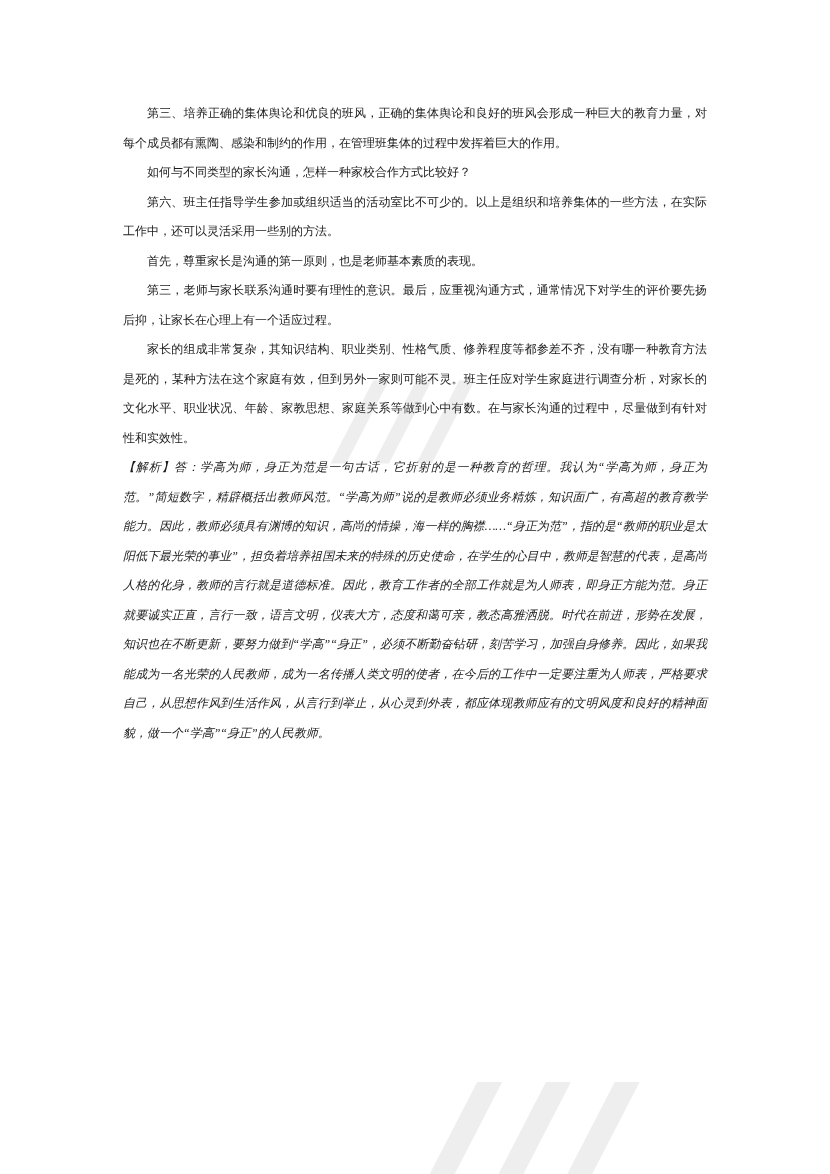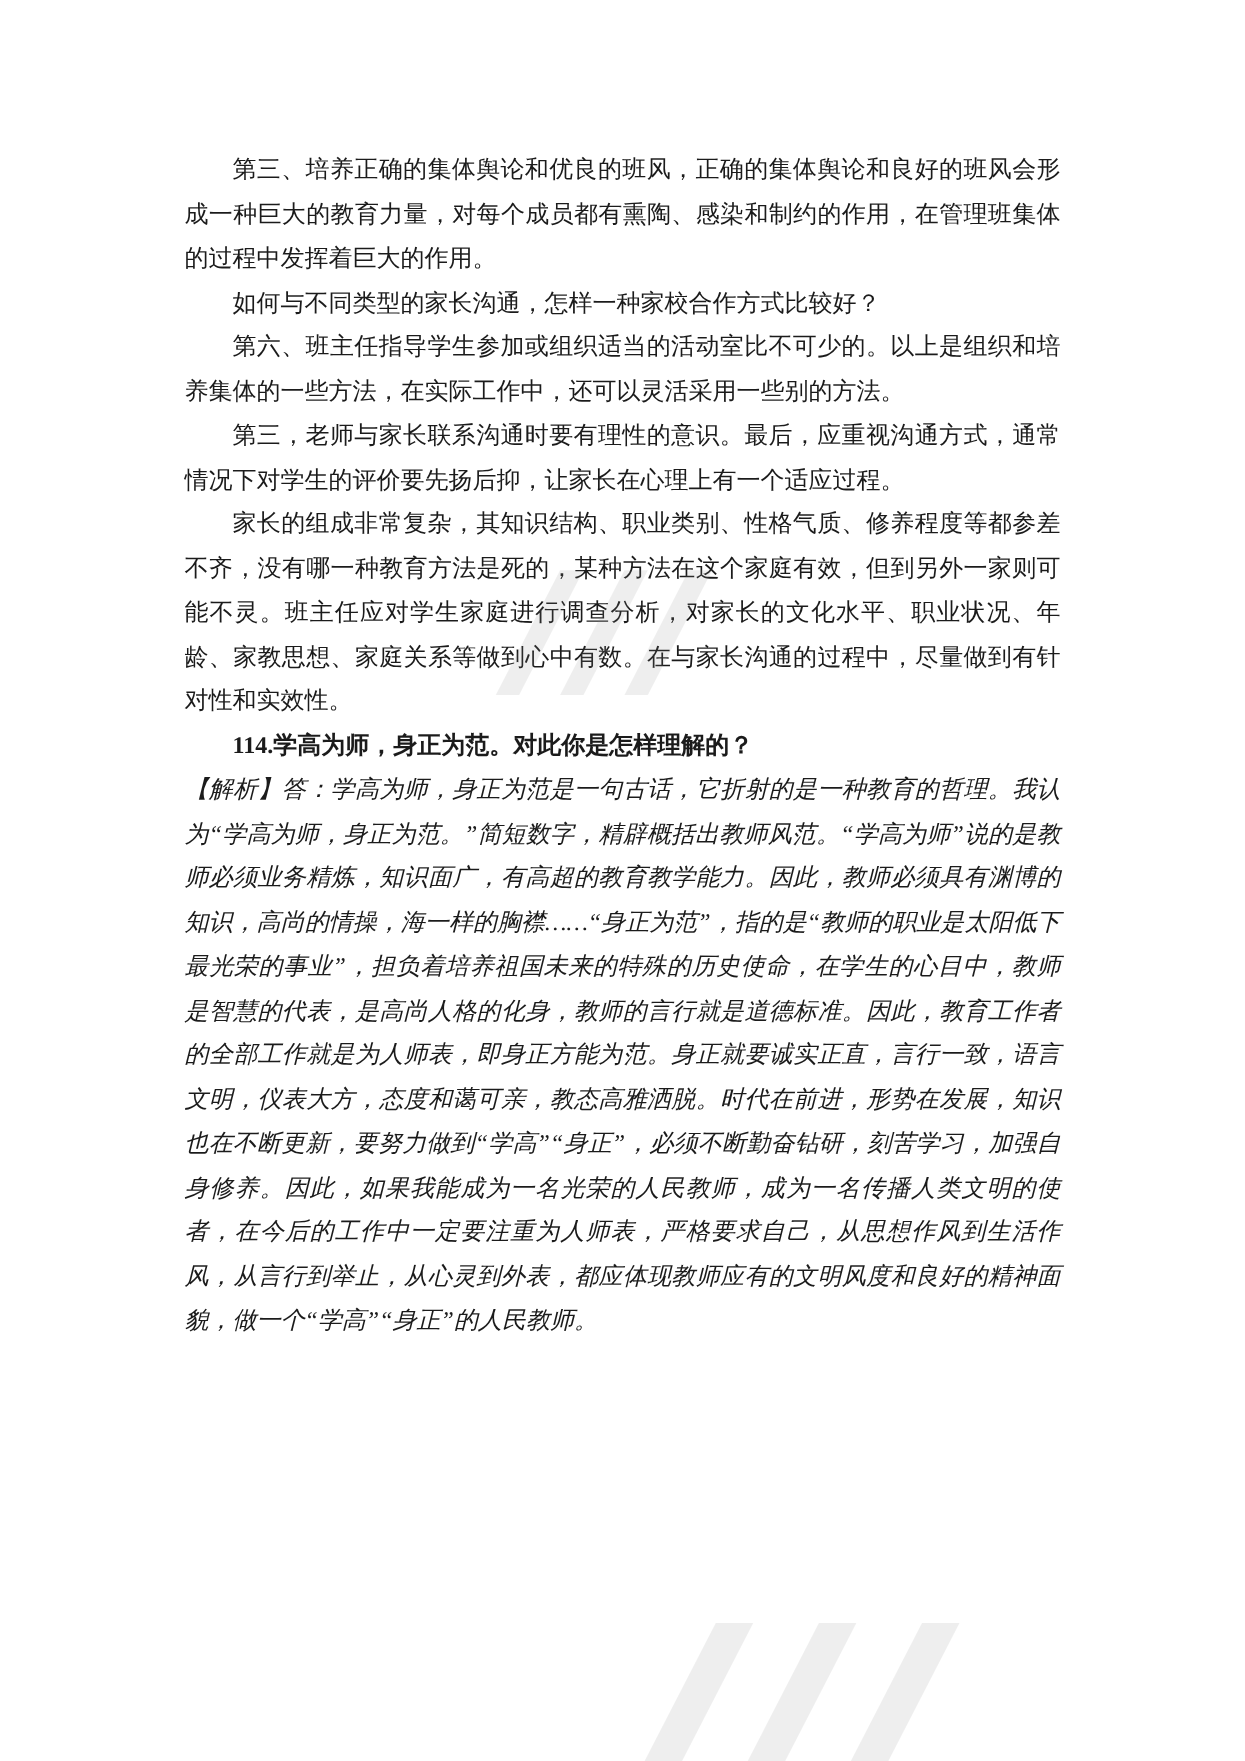--- a/index.html
+++ b/index.html
@@ -14,21 +14,21 @@
   }
   .content {
     position: absolute;
     left: 123px;
     top: 99px;
     width: 584px;
     color: #1b1b1b;
   }
   .para {
     margin: 0;
-    font-size: 16px;
+    font-size: 12px;
     line-height: 29.5px;
     text-align: justify;
     text-indent: 2em;
     word-break: break-all;
   }
   .para.bold { font-weight: bold; }
   .para.no-indent { text-indent: 0; font-style: italic; }
   .watermark {
     position: absolute;
     opacity: 0.14;
@@ -40,23 +40,23 @@
 </style>
 </head>
 <body>
 
 <div class="page">
 
   <div class="content">
       <p class="para">第三、培养正确的集体舆论和优良的班风，正确的集体舆论和良好的班风会形成一种巨大的教育力量，对每个成员都有熏陶、感染和制约的作用，在管理班集体的过程中发挥着巨大的作用。</p>
       <p class="para">如何与不同类型的家长沟通，怎样一种家校合作方式比较好？</p>
       <p class="para">第六、班主任指导学生参加或组织适当的活动室比不可少的。以上是组织和培养集体的一些方法，在实际工作中，还可以灵活采用一些别的方法。</p>
+      <p class="para">首先，尊重家长是沟通的第一原则，也是老师基本素质的表现。</p>
       <p class="para">第三，老师与家长联系沟通时要有理性的意识。最后，应重视沟通方式，通常情况下对学生的评价要先扬后抑，让家长在心理上有一个适应过程。</p>
       <p class="para">家长的组成非常复杂，其知识结构、职业类别、性格气质、修养程度等都参差不齐，没有哪一种教育方法是死的，某种方法在这个家庭有效，但到另外一家则可能不灵。班主任应对学生家庭进行调查分析，对家长的文化水平、职业状况、年龄、家教思想、家庭关系等做到心中有数。在与家长沟通的过程中，尽量做到有针对性和实效性。</p>
-      <p class="para bold">114.学高为师，身正为范。对此你是怎样理解的？</p>
       <p class="para no-indent">【解析】答：学高为师，身正为范是一句古话，它折射的是一种教育的哲理。我认为“学高为师，身正为范。”简短数字，精辟概括出教师风范。“学高为师”说的是教师必须业务精炼，知识面广，有高超的教育教学能力。因此，教师必须具有渊博的知识，高尚的情操，海一样的胸襟……“身正为范”，指的是“教师的职业是太阳低下最光荣的事业”，担负着培养祖国未来的特殊的历史使命，在学生的心目中，教师是智慧的代表，是高尚人格的化身，教师的言行就是道德标准。因此，教育工作者的全部工作就是为人师表，即身正方能为范。身正就要诚实正直，言行一致，语言文明，仪表大方，态度和蔼可亲，教态高雅洒脱。时代在前进，形势在发展，知识也在不断更新，要努力做到“学高”“身正”，必须不断勤奋钻研，刻苦学习，加强自身修养。因此，如果我能成为一名光荣的人民教师，成为一名传播人类文明的使者，在今后的工作中一定要注重为人师表，严格要求自己，从思想作风到生活作风，从言行到举止，从心灵到外表，都应体现教师应有的文明风度和良好的精神面貌，做一个“学高”“身正”的人民教师。</p>
     </div>
 
   <div class="watermark wm-center">
     <svg viewBox="0 0 120 100" xmlns="http://www.w3.org/2000/svg">
       <g fill="#8f8f8f">
         <polygon points="5,78 38,14 50,14 17,78"></polygon>
         <polygon points="38,78 71,14 83,14 50,78"></polygon>
         <polygon points="71,78 104,14 116,14 83,78"></polygon>
       </g>

